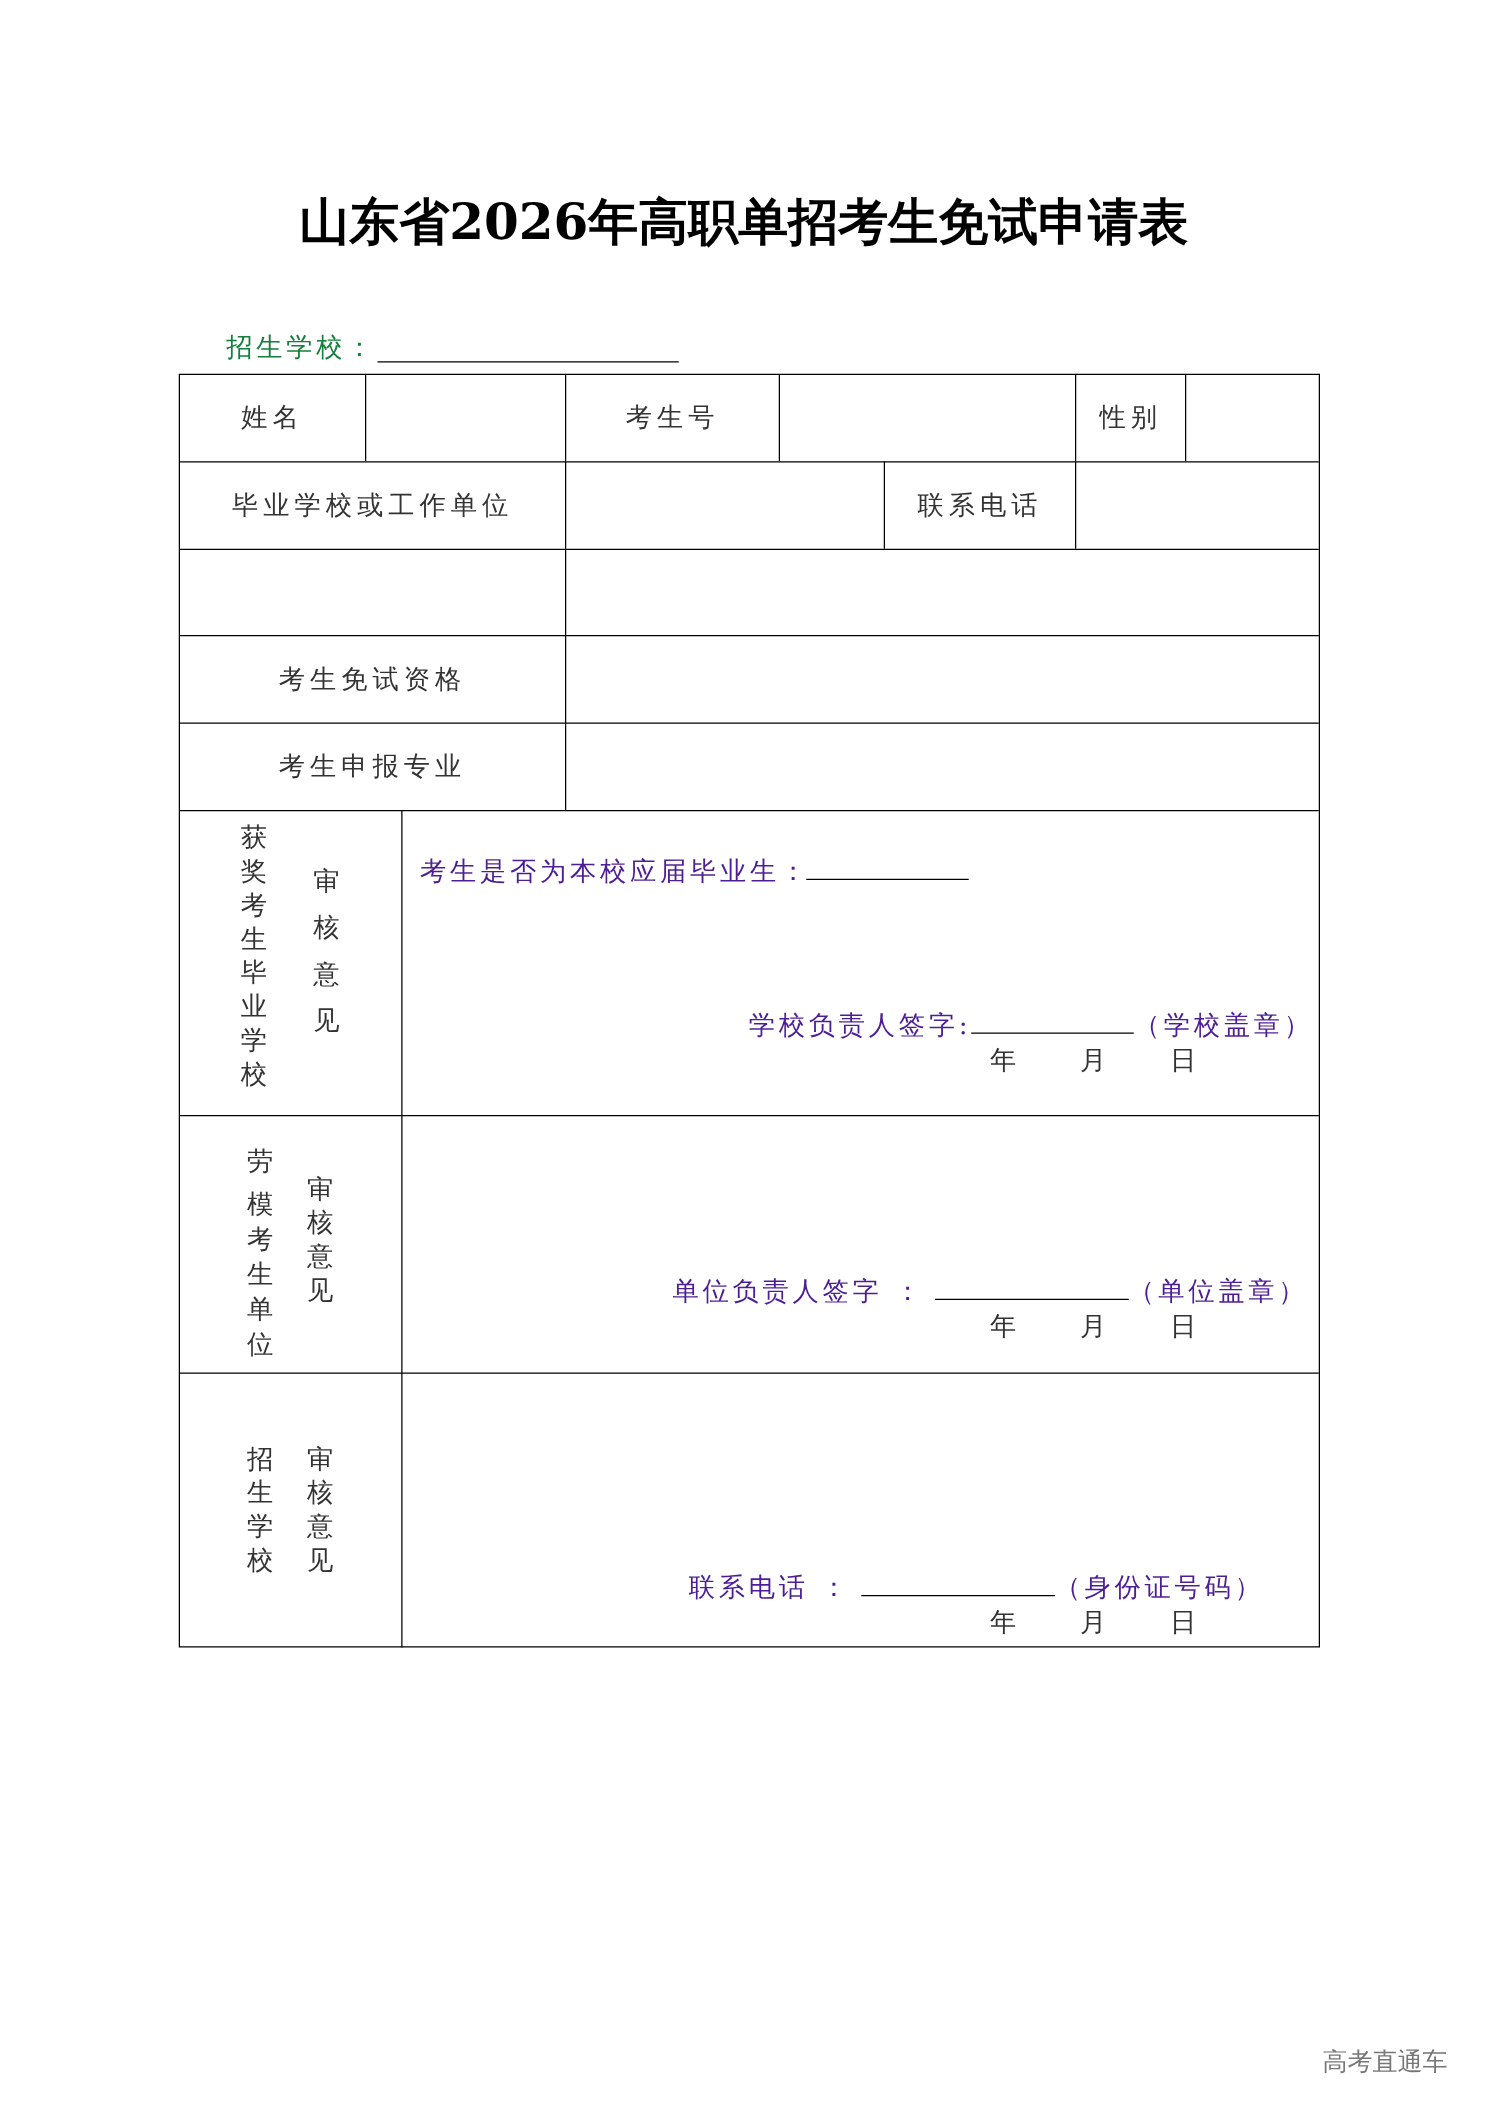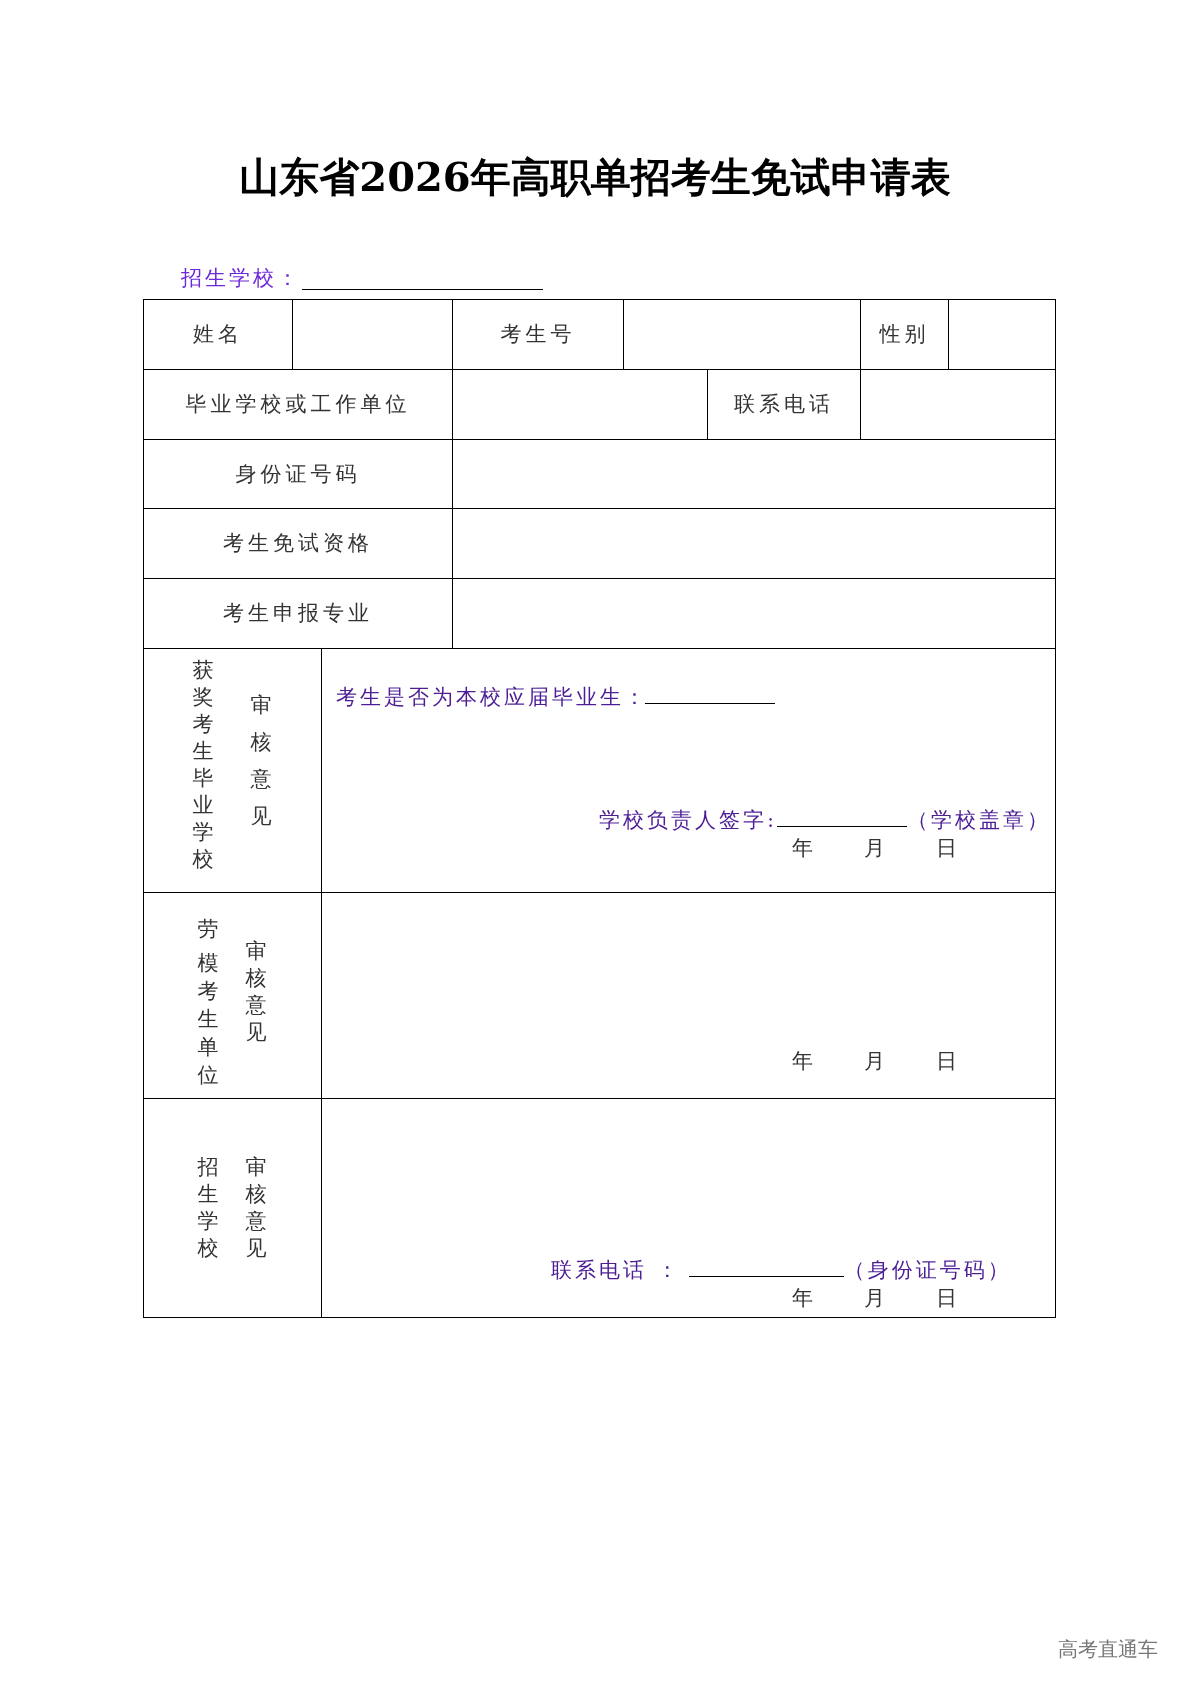--- a/index.html
+++ b/index.html
@@ -2,21 +2,21 @@
 <html><head>
 <meta charset="utf-8">
 <style>
   html, body { margin: 0; padding: 0; background: #ffffff; }
   body { width: 1190px; height: 1683px; position: relative; overflow: hidden;
          font-family: "DejaVu Serif", "Liberation Serif", serif; color: #333; }
   .abs { position: absolute; }
   .title { left: 0; width: 1190px; top: 150px; text-align: center;
            font-family: "DejaVu Serif", "Liberation Serif", serif;
            font-weight: bold; font-size: 40px; color: #000; letter-spacing: 0px; }
-  .school-label { left: 181px; top: 264px; font-size: 21px; letter-spacing: 3px; color: #6d28d9; }
+  .school-label { left: 181px; top: 264px; font-size: 21px; letter-spacing: 3px; color: #15803d; }
   .school-line { left: 302px; top: 289px; width: 241px; height: 0; border-bottom: 1.5px solid #000; }
   .tbl { left: 143px; top: 299px; width: 913px; height: 1019px; border: 1.5px solid #000; box-sizing: border-box; }
   .hline { position: absolute; height: 0; border-top: 1.5px solid #000; }
   .vline { position: absolute; width: 0; border-left: 1.5px solid #000; }
   .cell { position: absolute; display: flex; align-items: center; justify-content: center;
           font-size: 21px; letter-spacing: 4px; color: #333; text-align: center; line-height: 31px; box-sizing: border-box; }
   .field { position: absolute; box-sizing: border-box; }
   .vtext { position: absolute; font-size: 21px; color: #333; line-height: 27px; width: 24px; text-align: center; }
   .stmt { position: absolute; font-size: 21px; letter-spacing: 3px; color: #4c1d95; white-space: nowrap; }
   .uline { display: inline-block; border-bottom: 1.5px solid #000; vertical-align: baseline; height: 22px; }
@@ -62,21 +62,20 @@
   <div class="cell" style="left:309px;top:0;width:170px;height:69px;">考生号</div>
   <div class="field" style="left:480px;top:0;width:236px;height:69px;"></div>
   <div class="cell" style="left:717px;top:0;width:87px;height:69px;">性别</div>
   <div class="field" style="left:805px;top:0;width:106px;height:69px;"></div>
 
   <div class="cell" style="left:0;top:70px;width:308px;height:69px;">毕业学校或工作单位</div>
   <div class="field" style="left:309px;top:70px;width:254px;height:69px;"></div>
   <div class="cell" style="left:564px;top:70px;width:152px;height:69px;">联系电话</div>
   <div class="field" style="left:717px;top:70px;width:194px;height:69px;"></div>
 
-  <div class="cell" style="left:0;top:140px;width:308px;height:68px;">身份证号码</div>
   <div class="field" style="left:309px;top:140px;width:602px;height:68px;"></div>
 
   <div class="cell" style="left:0;top:209px;width:308px;height:69px;flex-direction:column;gap:11px;">
     <div>考生免试资格</div>
   </div>
   <div class="field" style="left:309px;top:209px;width:602px;height:69px;"></div>
 
   <div class="cell" style="left:0;top:279px;width:308px;height:69px;">考生申报专业</div>
   <div class="field" style="left:309px;top:279px;width:602px;height:69px;"></div>
 
@@ -119,20 +118,23 @@
       <div>位</div>
     </div>
     <div class="vtext" style="left:100px;top:638px;line-height:27px;">
       <div>审</div>
       <div>核</div>
       <div>意</div>
       <div>见</div>
     </div>
   </div>
   <div class="field" style="left:178px;top:593px;width:733px;height:205px;"></div>
+  <div class="stmt" style="left:394px;top:717px;">
+    <span>单位负责人签字 ：</span><span class="uline" style="width:155px;margin-left:8px;"></span><span>（单位盖章）</span>
+  </div>
   <div class="date" style="left:648px;top:747px;">
     <span style="width:72px;">年</span><span style="width:72px;">月</span><span>日</span>
   </div>
 
   <div>
     <div class="vtext" style="left:52px;top:854px;">
       <div>招</div>
       <div>生</div>
       <div>学</div>
       <div>校</div>

